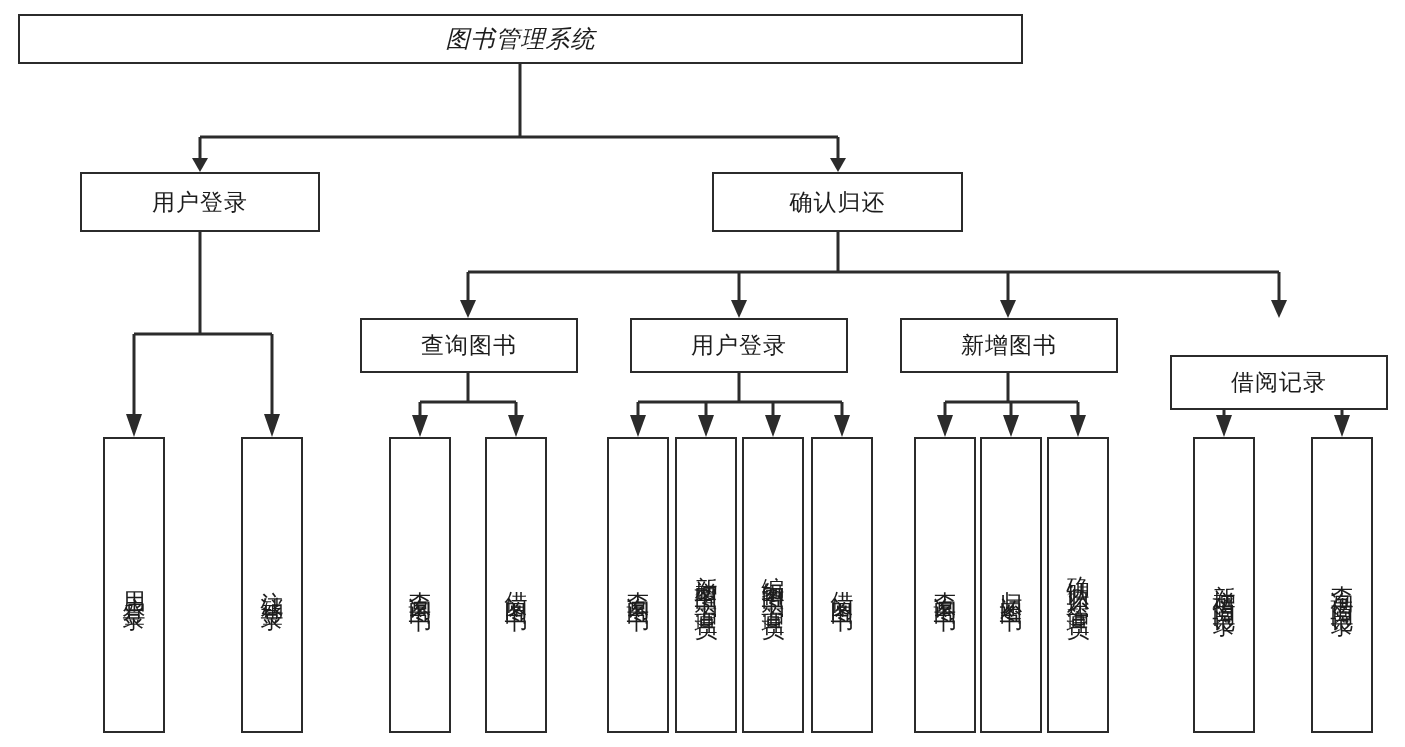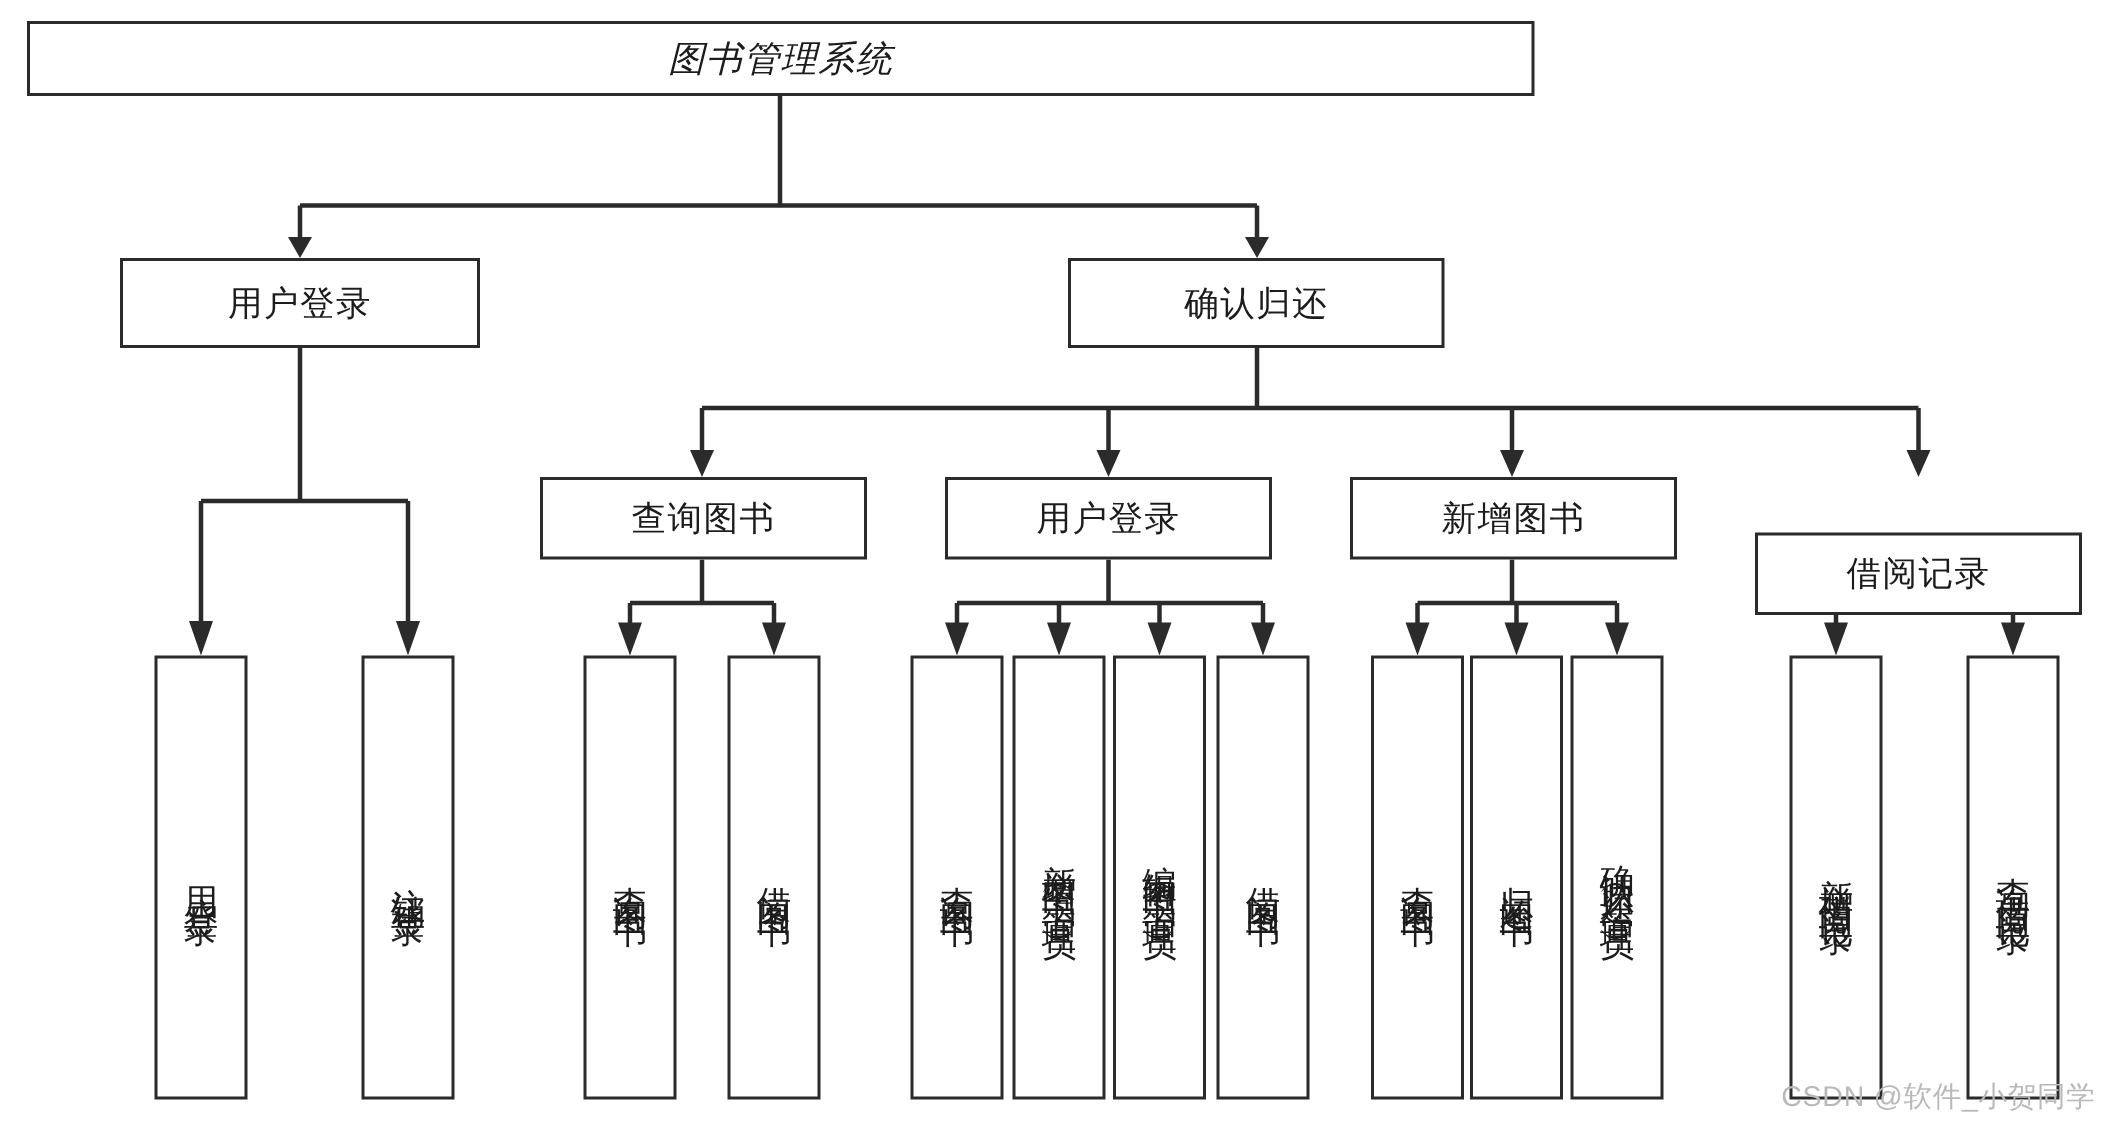--- a/index.html
+++ b/index.html
@@ -222,15 +222,14 @@
   </div>
 
   <div class="node vertical" style="left:1193px; top:437px; width:62px; height:296px;">
     <span class="vtext">新增借阅记录</span>
   </div>
 
   <div class="node vertical" style="left:1311px; top:437px; width:62px; height:296px;">
     <span class="vtext">查询借阅记录</span>
   </div>
 
-  <div class="watermark">CSDN @软件_小贺同学</div>
 
 </div>
 
 </body></html>

